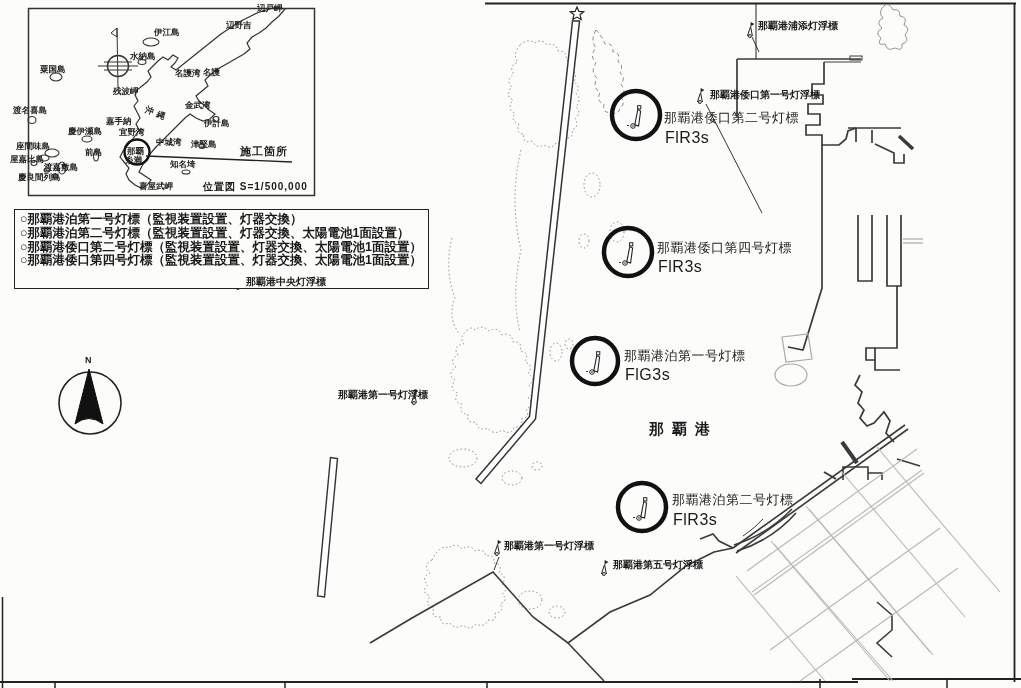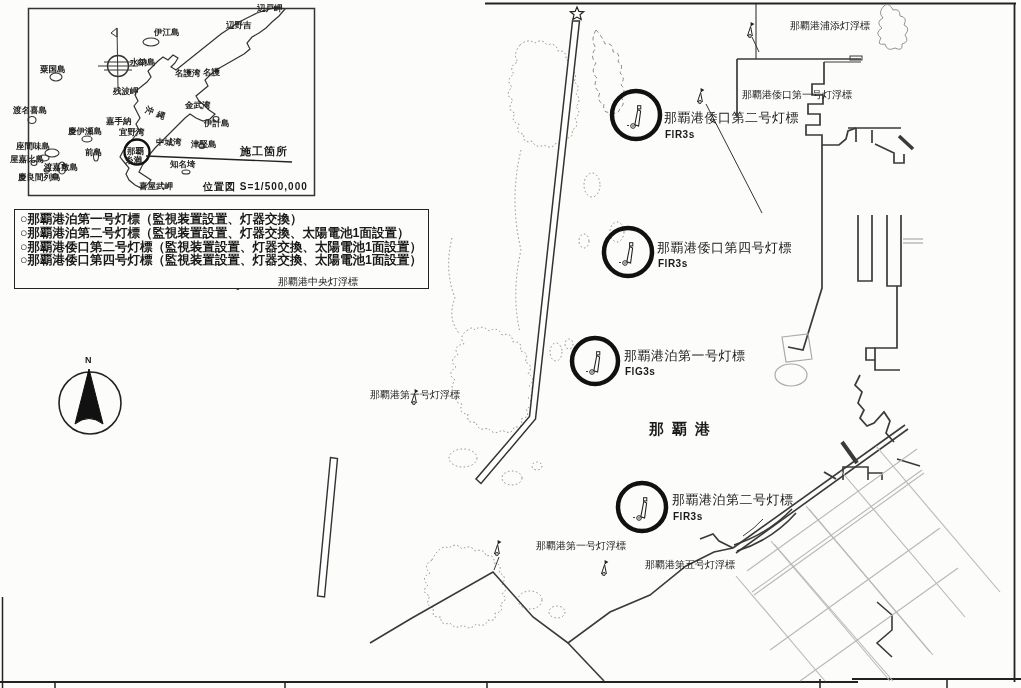--- a/index.html
+++ b/index.html
@@ -8,22 +8,22 @@
   svg.linework{position:absolute;left:0;top:0;z-index:1;}
   .lbl{position:absolute;white-space:nowrap;z-index:2;line-height:1.1;}
   .island{font-size:8.5px;font-weight:bold;color:#222;}
   .diag{letter-spacing:4px;transform:rotate(22deg);transform-origin:left top;}
   .inset-caption{font-size:10px;font-weight:bold;letter-spacing:1px;}
   .construction{font-size:11px;font-weight:bold;letter-spacing:1px;}
   .legend{position:absolute;left:14px;top:209px;z-index:2;border:1.6px solid #222;
           background:#fcfcfa;padding:3px 6px 20px 5px;}
   .legend-item{font-size:12.5px;font-weight:bold;line-height:13.8px;letter-spacing:0;}
   .beacon-name{font-size:13px;font-weight:normal;letter-spacing:0.5px;}
-  .beacon-light{font-size:10px;font-weight:bold;letter-spacing:0.5px;text-align:center;}
-  .buoy-name{font-size:10px;font-weight:normal;margin-left:32px;}
+  .beacon-light{font-size:16px;font-weight:normal;letter-spacing:0.5px;text-align:center;}
+  .buoy-name{font-size:10px;font-weight:bold;}
   .port-label{font-size:15px;font-weight:bold;letter-spacing:8px;}
   .north-label{font-size:9px;font-weight:bold;}
 </style>
 </head>
 <body>
 
 <div class="stage">
 
 <svg class="linework" width="1021" height="688" viewBox="0 0 1021 688">
   <defs>
@@ -218,21 +218,21 @@
     <use href="#g-buoy" transform="translate(238,288)"></use>
     <use href="#g-buoy" transform="translate(414,403)"></use>
     <use href="#g-buoy" transform="translate(497,554)"></use>
     <use href="#g-buoy" transform="translate(604,574)"></use>
   </g>
 </svg>
 
 <span class="lbl island" style="left:257px;top:4px">辺戸岬</span>
 <span class="lbl island" style="left:226px;top:21px">辺野吉</span>
 <span class="lbl island" style="left:154px;top:28px">伊江島</span>
-<span class="lbl island" style="left:130px;top:58px">水納島</span>
+<span class="lbl island" style="left:130px;top:52px">水納島</span>
 <span class="lbl island" style="left:40px;top:65px">粟国島</span>
 <span class="lbl island" style="left:175px;top:69px">名護湾</span>
 <span class="lbl island" style="left:203px;top:68px">名護</span>
 <span class="lbl island" style="left:113px;top:87px">残波岬</span>
 <span class="lbl island" style="left:13px;top:106px">渡名喜島</span>
 <span class="lbl island" style="left:106px;top:117px">嘉手納</span>
 <span class="lbl island diag" style="left:147px;top:105px">沖縄</span>
 <span class="lbl island" style="left:185px;top:101px">金武湾</span>
 <span class="lbl island" style="left:204px;top:119px">伊計島</span>
 <span class="lbl island" style="left:68px;top:127px">慶伊瀬島</span>

